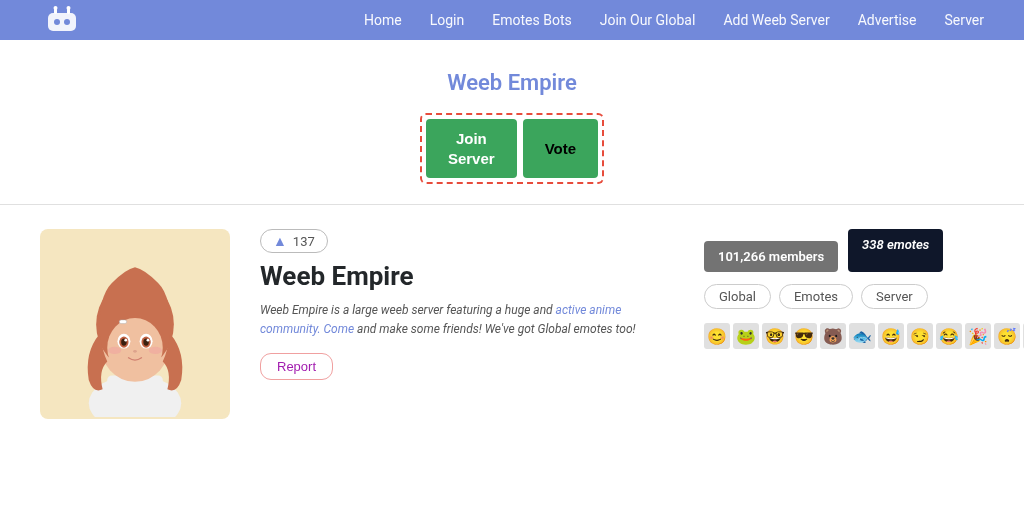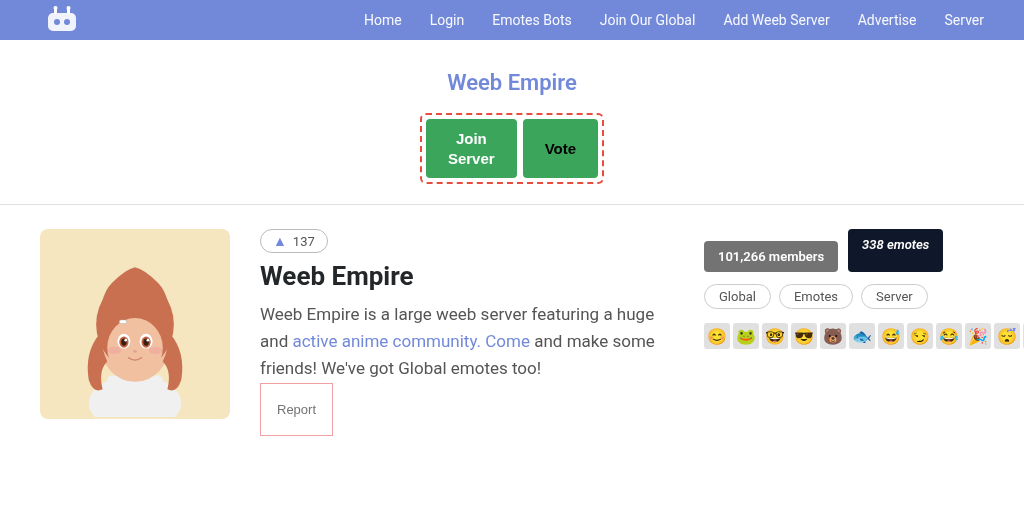--- a/index.html
+++ b/index.html
@@ -121,35 +121,36 @@
       color: #7289da;
       font-size: 14px;
     }
     .server-name {
       font-size: 26px;
       font-weight: 700;
       color: #23272a;
       margin-bottom: 10px;
     }
     .server-desc {
-      font-size: 17px;
+      font-size: 12px;
       color: #555;
       line-height: 1.6;
-      margin-bottom: 0;
+      margin-bottom: 14px;
+      font-style: italic;
     }
     .server-desc a {
       color: #7289da;
       text-decoration: none;
     }
     .report-btn {
       background: #fff;
       border: 1px solid #f0a0a0;
-      color: #737373;
-      border-radius: 0;
-      padding: 18px 16px;
+      color: #a21caf;
+      border-radius: 11px;
+      padding: 5px 16px;
       font-size: 13px;
       cursor: pointer;
     }
 
     
     .stats-panel {
       width: 280px;
       flex-shrink: 0;
     }
     .stats-row {

